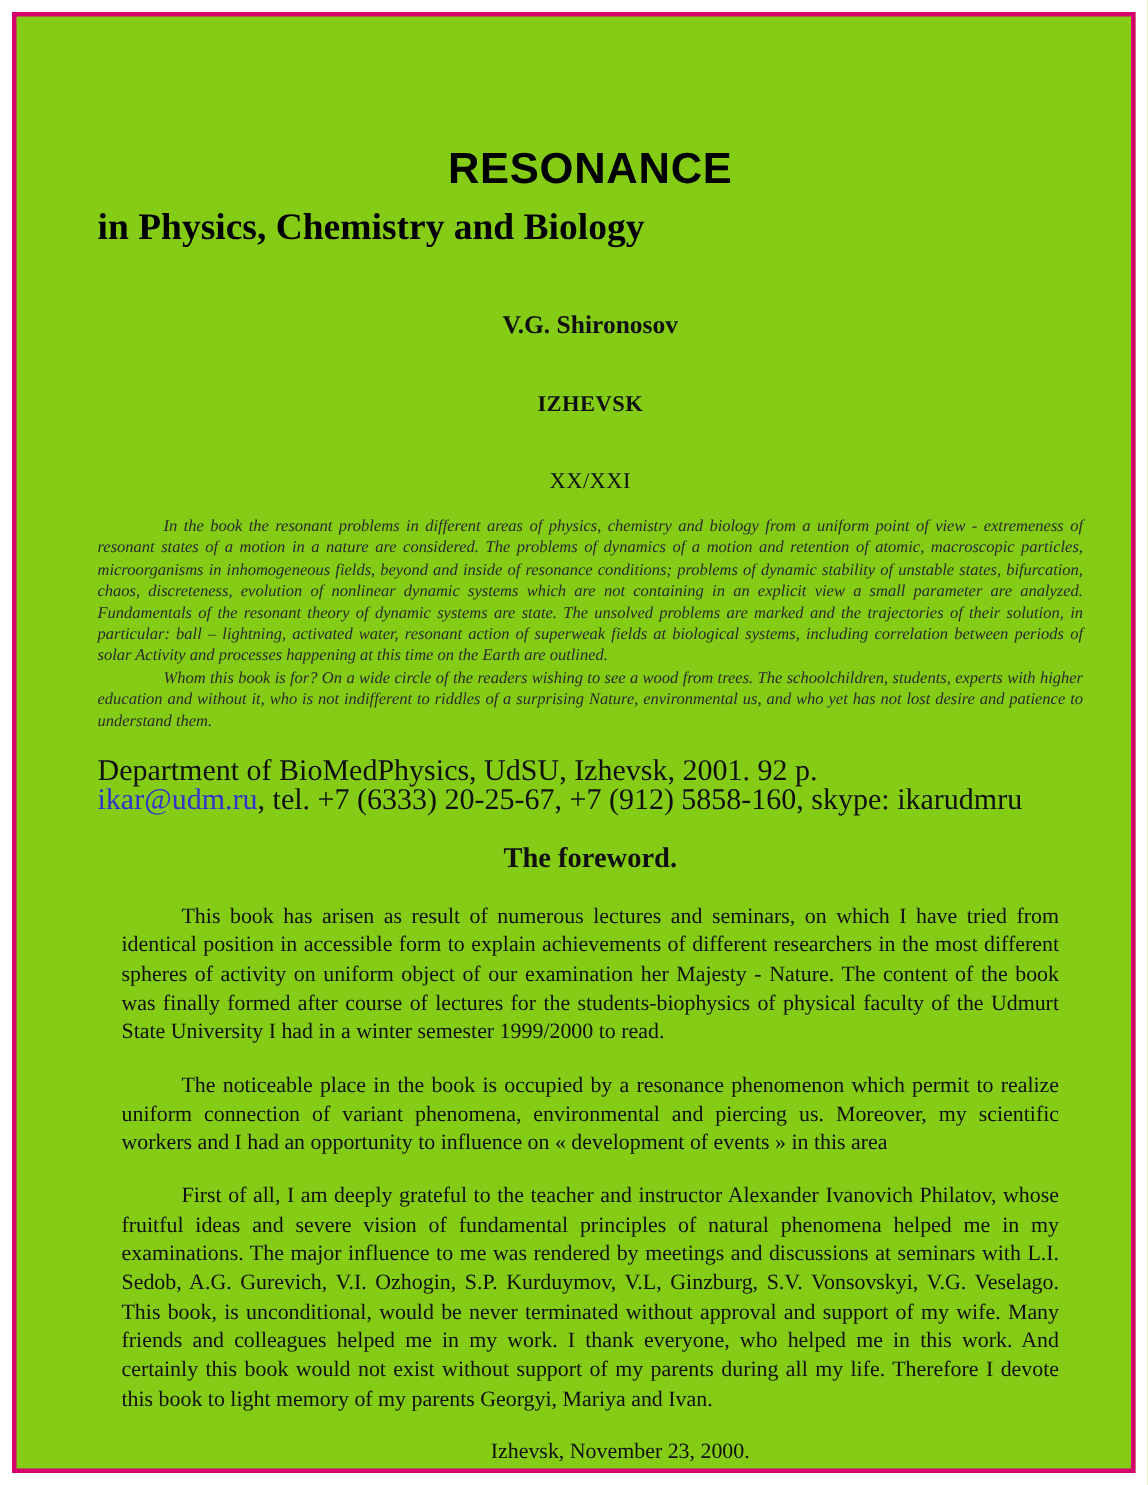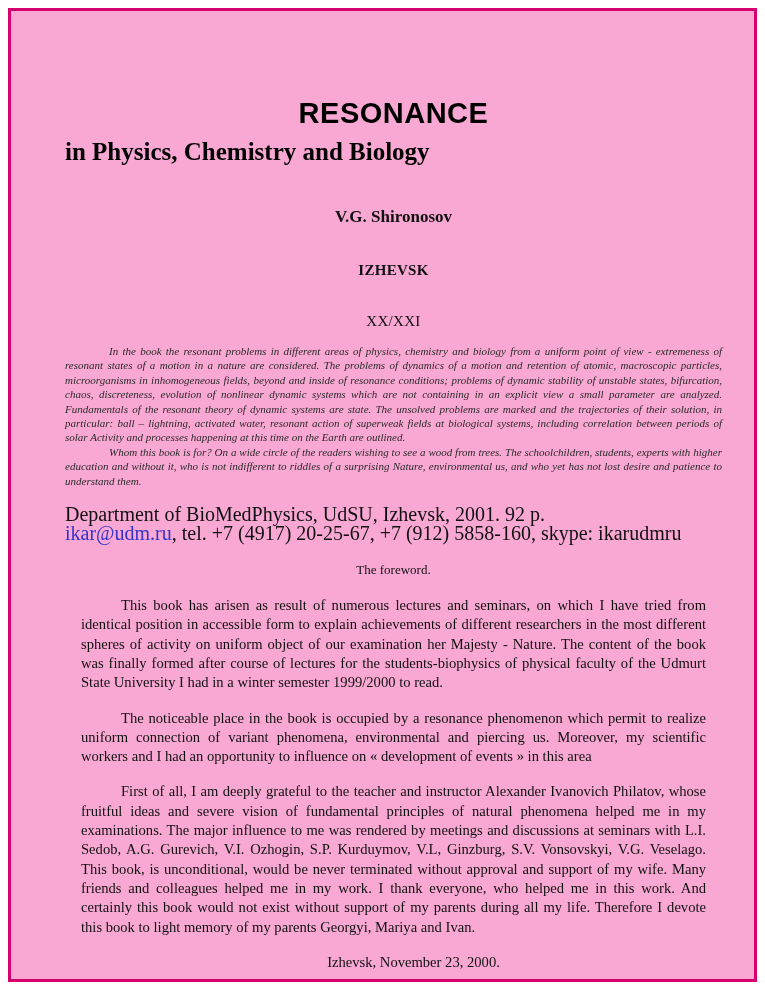--- a/index.html
+++ b/index.html
@@ -18,21 +18,21 @@
 
   
   .page-frame {
     position: absolute;
     left: 8px;
     top: 8px;
     width: 749px;
     height: 974px;
     border: 3px solid #d6006e;
     box-sizing: border-box;
-    background: #f9a8d4;
+    background: #84cc16;
   }
   .page-inner {
     position: absolute;
     left: 54px;
     top: 12px;
     width: 657px;
     height: 946px;
   }
 
   
@@ -94,22 +94,22 @@
   }
   .imprint .line { white-space: nowrap; }
   .email-link {
     color: #3333cc;
     text-decoration: none;
   }
 
   
   .foreword-heading {
     text-align: center;
-    font-weight: normal;
-    font-size: 13px;
+    font-weight: bold;
+    font-size: 19px;
     margin: 19px 0 0 0;
   }
   .body-text {
     margin: 18px 0 0 0;
     font-size: 14.6px;
     line-height: 19.3px;
     text-align: justify;
   }
   .body-text p {
     margin: 16px;
@@ -154,21 +154,21 @@
 
     <div class="century-line">XX/XXI</div>
 
     <div class="abstract">
       <p>In the book the resonant problems in different areas of physics, chemistry and biology from a uniform point of view - extremeness of resonant states of a motion in a nature are considered. The problems of dynamics of a motion and retention of atomic, macroscopic particles, microorganisms in inhomogeneous fields, beyond and inside of resonance conditions; problems of dynamic stability of unstable states, bifurcation, chaos, discreteness, evolution of nonlinear dynamic systems which are not containing in an explicit view a small parameter are analyzed. Fundamentals of the resonant theory of dynamic systems are state. The unsolved problems are marked and the trajectories of their solution, in particular: ball – lightning, activated water, resonant action of superweak fields at biological systems, including correlation between periods of solar Activity and processes happening at this time on the Earth are outlined.</p>
       <p>Whom this book is for? On a wide circle of the readers wishing to see a wood from trees. The schoolchildren, students, experts with higher education and without it, who is not indifferent to riddles of a surprising Nature, environmental us, and who yet has not lost desire and patience to understand them.</p>
     </div>
 
     <div class="imprint">
       <div class="line">Department of BioMedPhysics, UdSU, Izhevsk, 2001. 92 p.</div>
-      <div class="line"><a class="email-link" href="#" style="color: rgb(51, 51, 204);">ikar@udm.ru</a><span>, tel. +7 (4917) 20-25-67, +7 (912) 5858-160, skype: ikarudmru</span></div>
+      <div class="line"><a class="email-link" href="#" style="color: rgb(51, 51, 204);">ikar@udm.ru</a><span>, tel. +7 (6333) 20-25-67, +7 (912) 5858-160, skype: ikarudmru</span></div>
     </div>
 
     <div class="foreword-heading">The foreword.</div>
 
     <div class="body-text">
       <p>This book has arisen as result of numerous lectures and seminars, on which I have tried from identical position in accessible form to explain achievements of different researchers in the most different spheres of activity on uniform object of our examination her Majesty - Nature. The content of the book was finally formed after course of lectures for the students-biophysics of physical faculty of the Udmurt State University I had in a winter semester 1999/2000  to read.</p>
       <p class="tight">The noticeable place in the book is occupied by a resonance phenomenon which permit to realize uniform connection of variant phenomena, environmental and piercing us. Moreover, my scientific workers and I had an opportunity to influence on « development of events » in this area</p>
       <p class="tight">First of all, I am deeply grateful to the teacher and instructor Alexander Ivanovich Philatov, whose fruitful ideas and severe vision of fundamental principles of natural phenomena helped me in my examinations. The major influence to me was rendered by meetings and discussions at seminars with L.I. Sedob, A.G. Gurevich, V.I. Ozhogin, S.P. Kurduymov, V.L, Ginzburg, S.V. Vonsovskyi, V.G. Veselago. This book, is unconditional, would be never terminated without approval and support of my wife. Many friends and colleagues helped me in my work. I thank everyone, who helped me in this work. And certainly this book would not exist without support of my parents during all my life. Therefore I devote this book to light memory of my parents Georgyi, Mariya and Ivan.</p>
       <p class="closing">Izhevsk, November 23, 2000.</p>
     </div>

